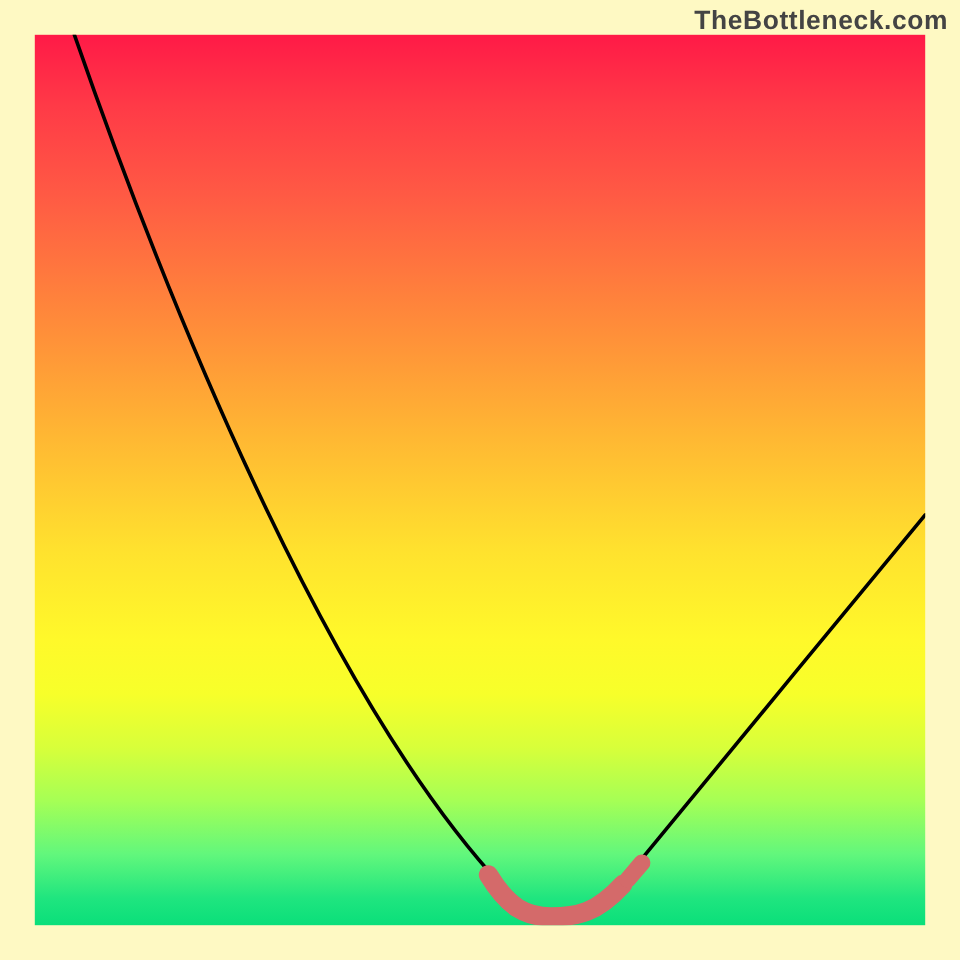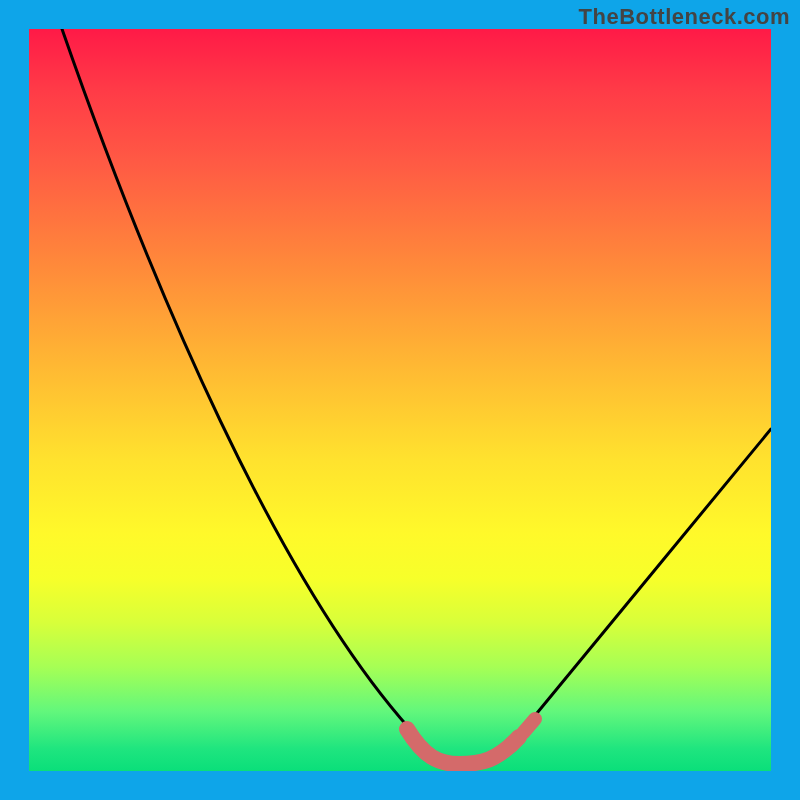--- a/index.html
+++ b/index.html
@@ -8,21 +8,21 @@
     width: 800px;
     height: 800px;
     background: #000;
     font-family: Arial, Helvetica, sans-serif;
     overflow: hidden;
   }
   .frame {
     position: relative;
     width: 800px;
     height: 800px;
-    background: #0ea5e9;
+    background: #fef9c3;
   }
   .watermark {
     position: absolute;
     top: 4px;
     right: 10px;
     color: #444;
     font-size: 22px;
     font-weight: bold;
     letter-spacing: 0.5px;
     user-select: none;

